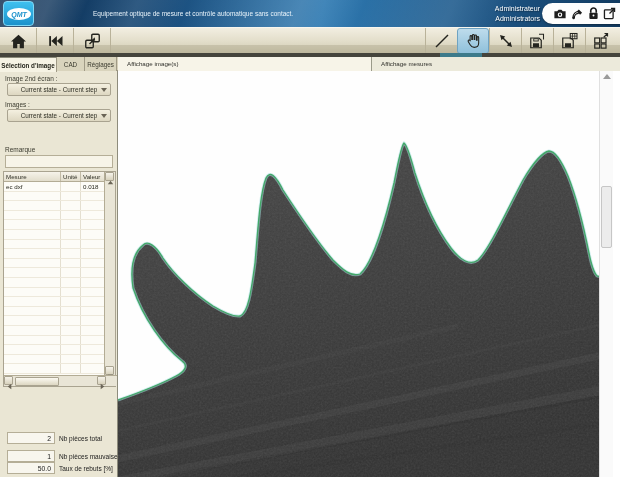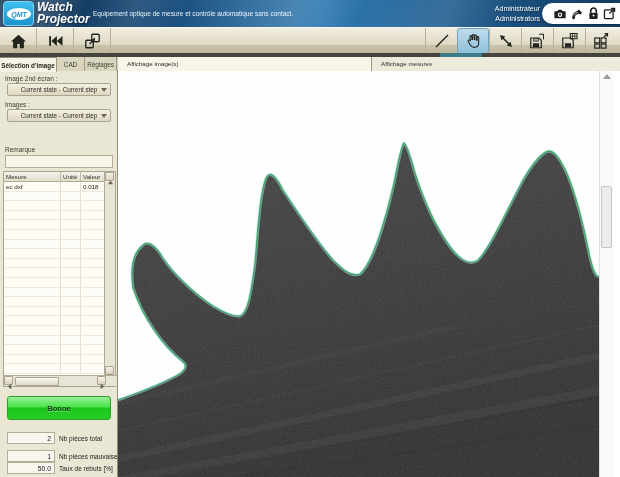--- a/index.html
+++ b/index.html
@@ -114,24 +114,20 @@
 <body>
 
 <div id="app">
 
   <div class="header">
     <div class="logo-badge">
       <div class="logo-oval">
           <span>QMT</span>
         </div>
     </div>
-    <div class="logo-text">
-      <div>Watch</div>
-      <div>Projector</div>
-    </div>
     <div class="header-subtitle">Equipement optique de mesure et contrôle automatique sans contact.</div>
     <div class="user-block">
       <div>Administrateur</div>
       <div>Administrators</div>
     </div>
     <div class="status-pill">
       <span>
         <svg width="14" height="12" viewBox="0 0 20 16">
             <path d="M2 4h4l2-2h4l2 2h4v10H2z" fill="#1d1d1d"></path>
             <circle cx="10" cy="9" r="3.2" fill="#fff"></circle>
@@ -382,21 +378,20 @@
         <div class="scroll-btn" style="left:0px; top:0px;"><svg width="9" height="9" viewBox="0 0 10 10">
               <polygon points="3,5 7,2 7,8" fill="#6a6456"></polygon>
             </svg></div>
         <div class="hthumb"></div>
         <div class="scroll-btn" style="right:11px; top:0px;"><svg width="9" height="9" viewBox="0 0 10 10">
               <polygon points="7,5 3,2 3,8" fill="#6a6456"></polygon>
             </svg></div>
       </div>
     </div>
 
-    <div class="good-btn">Bonne</div>
 
     <div class="stat-row" style="top:375px">
       <div class="stat-box">2</div>
       <div class="stat-label">Nb pièces total</div>
     </div>
     <div class="stat-row" style="top:393px">
       <div class="stat-box">1</div>
       <div class="stat-label">Nb pièces mauvaise(s)</div>
     </div>
     <div class="stat-row" style="top:405px">

